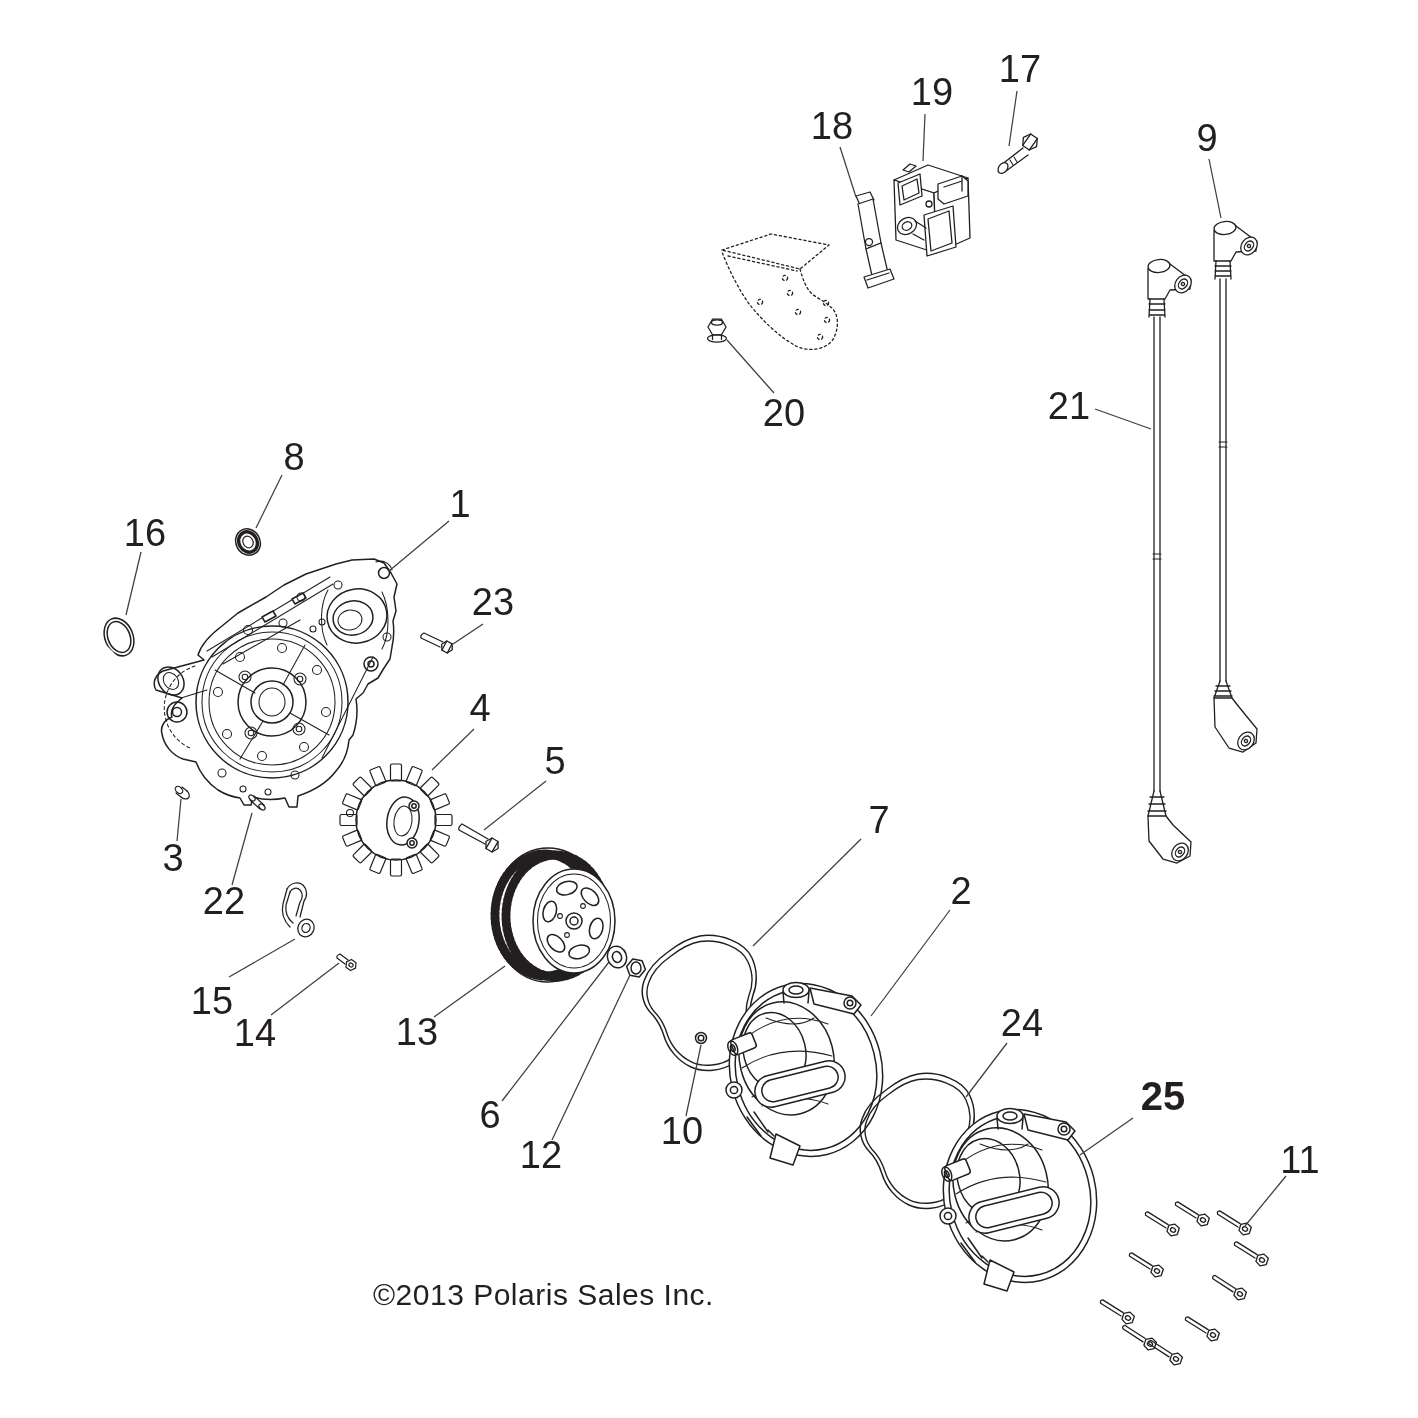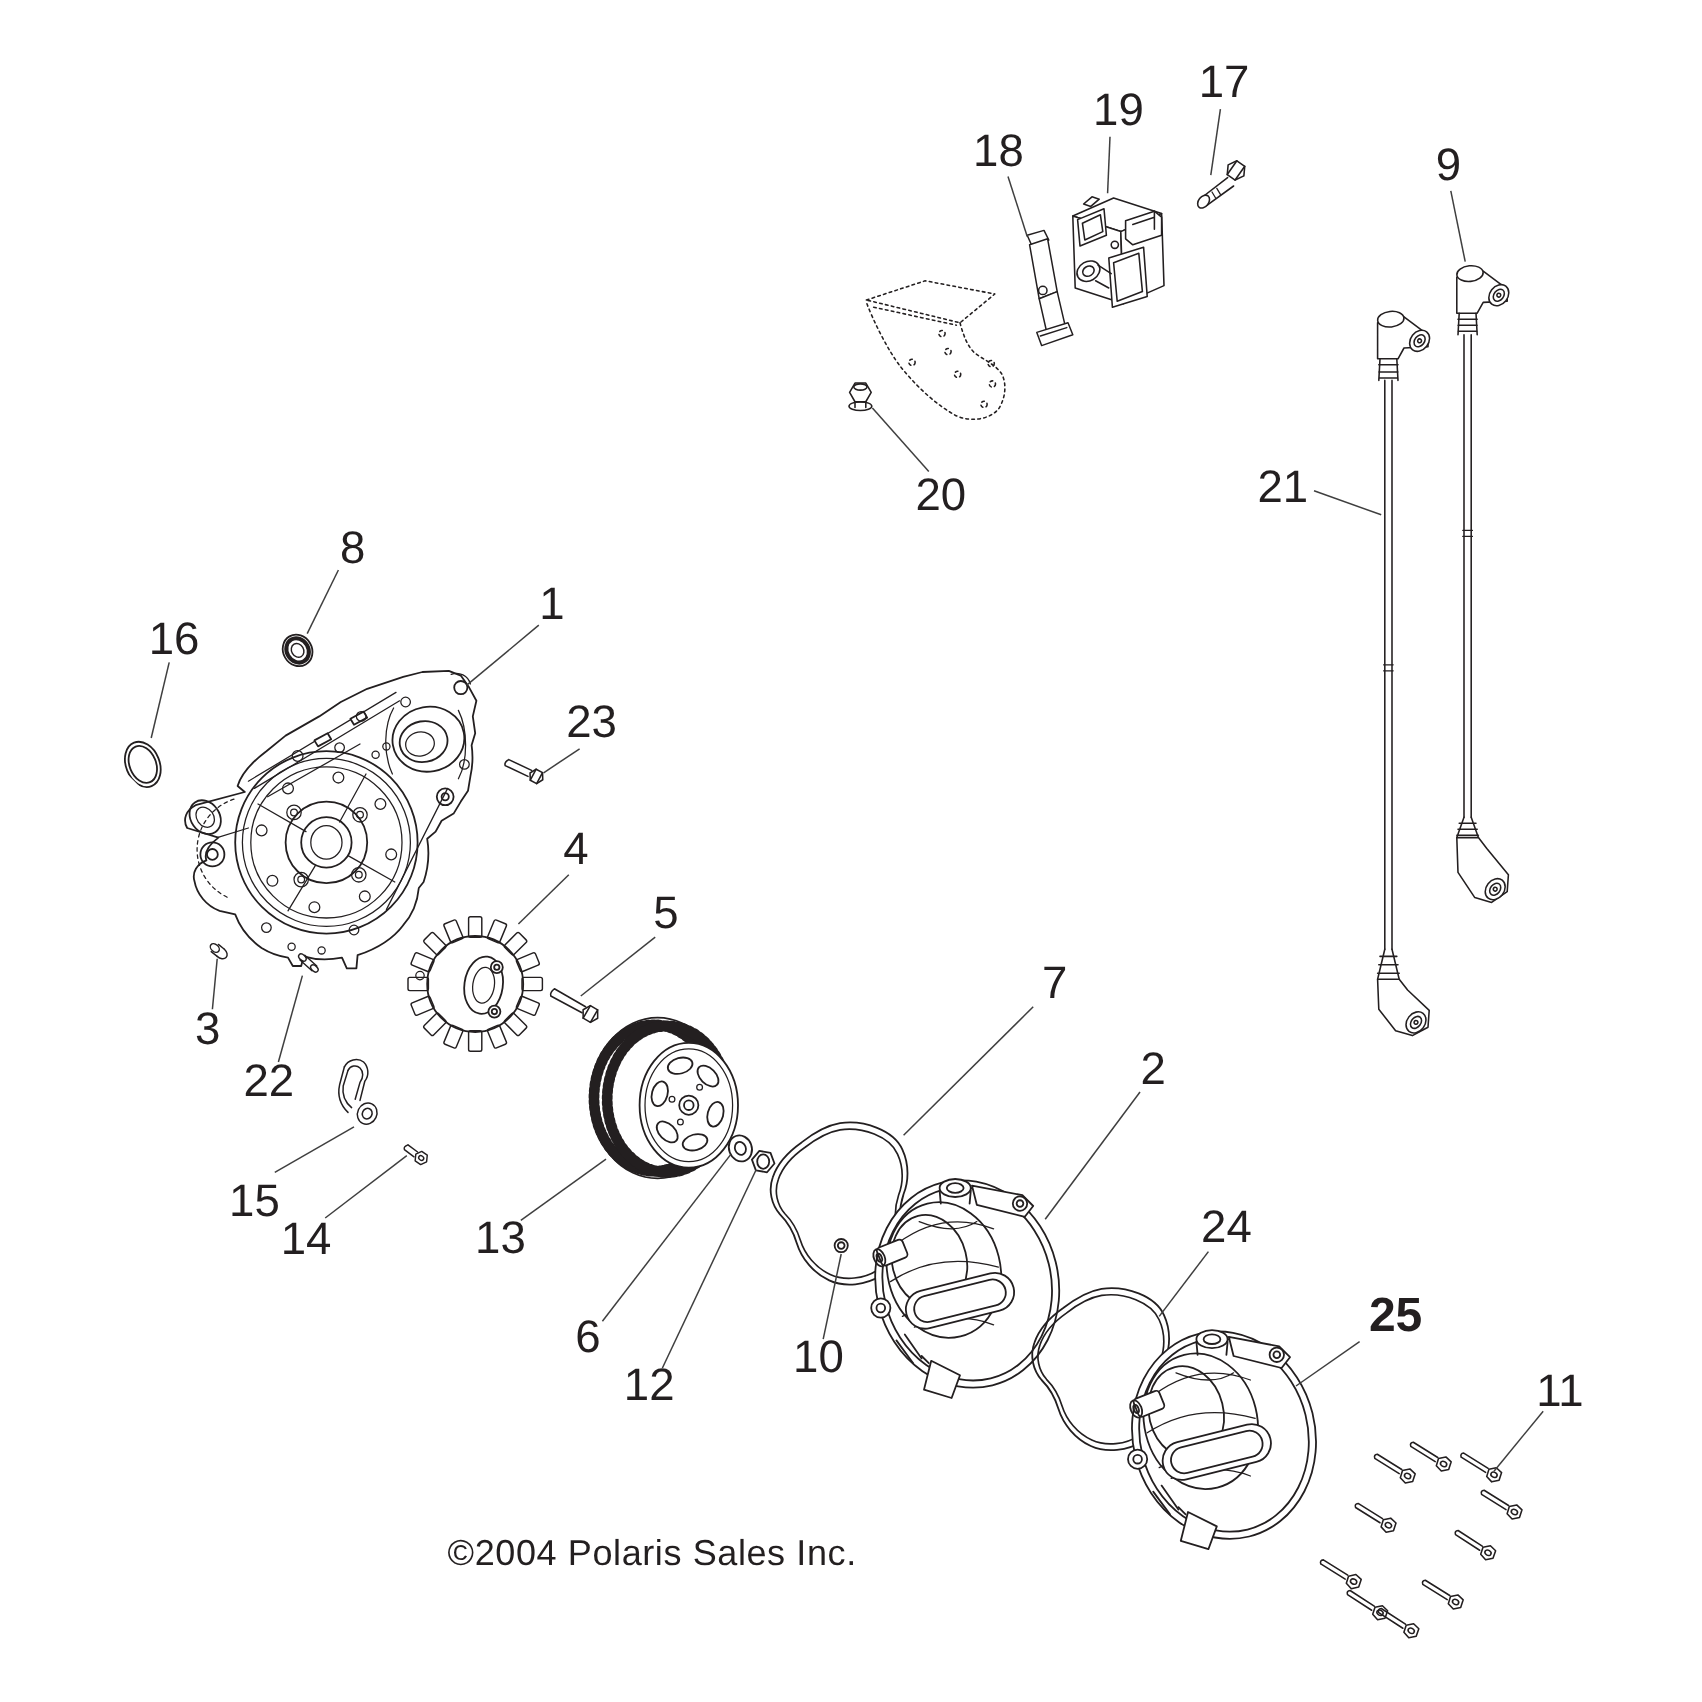--- a/index.html
+++ b/index.html
@@ -452,14 +452,14 @@
         <text x="224" y="901" class="callout">22</text>
         <line x1="483" y1="624" x2="453" y2="644" class="leader"></line>
         <text x="493" y="602" class="callout">23</text>
         <line x1="1007" y1="1043" x2="966" y2="1097" class="leader"></line>
         <text x="1022" y="1023" class="callout">24</text>
         <line x1="1133" y1="1118" x2="1080" y2="1155" class="leader"></line>
         <text x="1163" y="1096" class="callout bold">25</text>
       </g>
 </svg>
 
-<div class="copyright">©2004 Polaris Sales Inc.</div>
+<div class="copyright">©2013 Polaris Sales Inc.</div>
 </div>
 
 </body></html>

